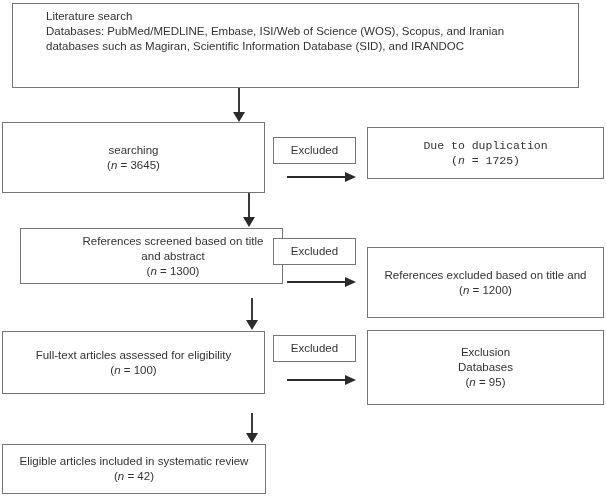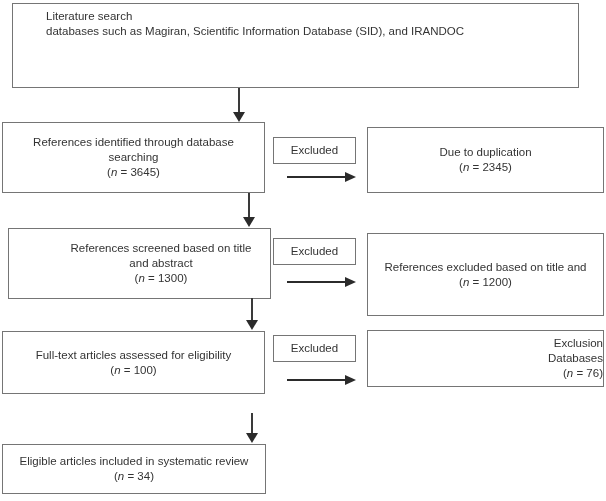--- a/index.html
+++ b/index.html
@@ -63,84 +63,84 @@
     border-left: 11px solid #2b2b2b;
   }
 </style>
 </head>
 <body>
 
 <div class="canvas">
 
   <div class="box title-box" style="left:12px; top:3px; width:567px; height:85px;">
     <div>Literature search</div>
+    <div>Databases: PubMed/MEDLINE, Embase, ISI/Web of Science (WOS), Scopus, and Iranian</div>
     <div>databases such as Magiran, Scientific Information Database (SID), and IRANDOC</div>
   </div>
 
   <div class="v-line" style="left:238px; top:88px; height:24px;"></div>
   <div class="v-head" style="left:232.5px; top:112px;"></div>
 
   <div class="box center" style="left:2px; top:122px; width:263px; height:71px;">
-    <div>References identified through database</div>
     <div>searching</div>
     <div><span>(</span><span class="nvar">n</span><span> = 3645)</span></div>
   </div>
 
   <div class="box center" style="left:273px; top:137px; width:83px; height:27px;">
     <div>Excluded</div>
   </div>
   <div class="h-line" style="left:287px; top:176px; width:58px;"></div>
   <div class="h-head" style="left:345px; top:171.5px;"></div>
 
-  <div class="box center" style="left:367px; top:127px; width:237px; height:66px;">
+  <div class="box center" style="left:367px; top:127px; width:237px; height:52px;font-family:Liberation Mono, monospace;">
     <div>Due to duplication</div>
-    <div><span>(</span><span class="nvar">n</span><span> = 2345)</span></div>
+    <div><span>(</span><span class="nvar">n</span><span> = 1725)</span></div>
   </div>
 
   <div class="v-line" style="left:248px; top:193px; height:24px;"></div>
   <div class="v-head" style="left:242.5px; top:217px;"></div>
 
-  <div class="box center" style="left:8px; top:228px; width:263px; height:71px;padding-left:43px;">
+  <div class="box center" style="left:20px; top:228px; width:263px; height:56px;padding-left:43px;">
     <div>References screened based on title</div>
     <div>and abstract</div>
     <div><span>(</span><span class="nvar">n</span><span> = 1300)</span></div>
   </div>
 
   <div class="box center" style="left:273px; top:238px; width:83px; height:27px;">
     <div>Excluded</div>
   </div>
   <div class="h-line" style="left:287px; top:281px; width:58px;"></div>
   <div class="h-head" style="left:345px; top:276.5px;"></div>
 
-  <div class="box center" style="left:367px; top:233px; width:237px; height:83px;">
+  <div class="box center" style="left:367px; top:247px; width:237px; height:71px;">
     <div>References excluded based on title and</div>
     <div><span>(</span><span class="nvar">n</span><span> = 1200)</span></div>
   </div>
 
   <div class="v-line" style="left:251px; top:298px; height:22px;"></div>
   <div class="v-head" style="left:245.5px; top:320px;"></div>
 
   <div class="box center" style="left:2px; top:331px; width:263px; height:63px;">
     <div>Full-text articles assessed for eligibility</div>
     <div><span>(</span><span class="nvar">n</span><span> = 100)</span></div>
   </div>
 
   <div class="box center" style="left:273px; top:335px; width:83px; height:27px;">
     <div>Excluded</div>
   </div>
   <div class="h-line" style="left:287px; top:379px; width:58px;"></div>
   <div class="h-head" style="left:345px; top:374.5px;"></div>
 
-  <div class="box center" style="left:367px; top:330px; width:237px; height:57px;align-items:flex-end;">
+  <div class="box center" style="left:367px; top:330px; width:237px; height:75px;">
     <div>Exclusion</div>
     <div>Databases</div>
-    <div><span>(</span><span class="nvar">n</span><span> = 76)</span></div>
+    <div><span>(</span><span class="nvar">n</span><span> = 95)</span></div>
   </div>
 
   <div class="v-line" style="left:251px; top:413px; height:20px;"></div>
   <div class="v-head" style="left:245.5px; top:433px;"></div>
 
   <div class="box center" style="left:2px; top:444px; width:264px; height:50px;">
     <div>Eligible articles included in systematic review</div>
-    <div><span>(</span><span class="nvar">n</span><span> = 34)</span></div>
+    <div><span>(</span><span class="nvar">n</span><span> = 42)</span></div>
   </div>
 
 </div>
 
 </body></html>

